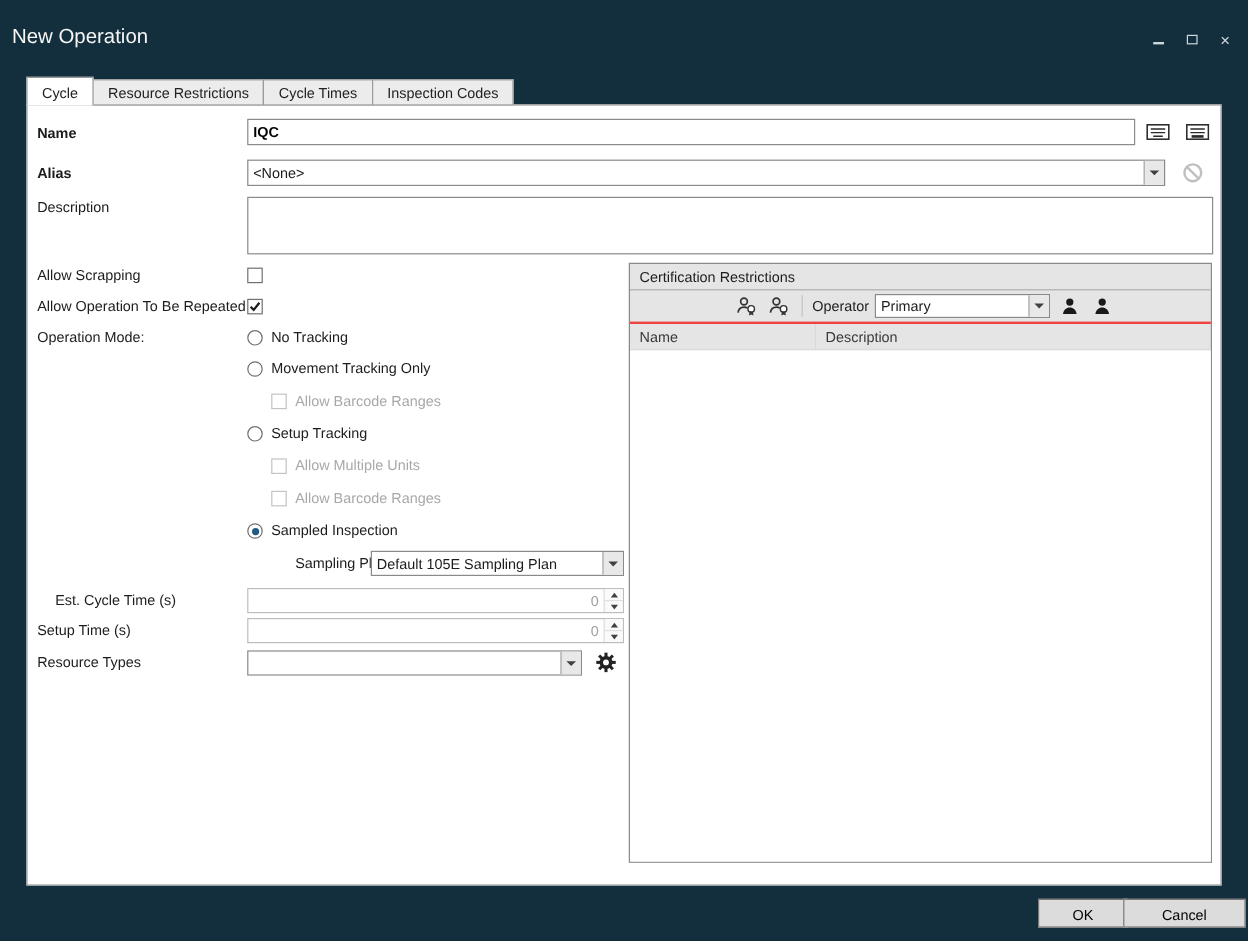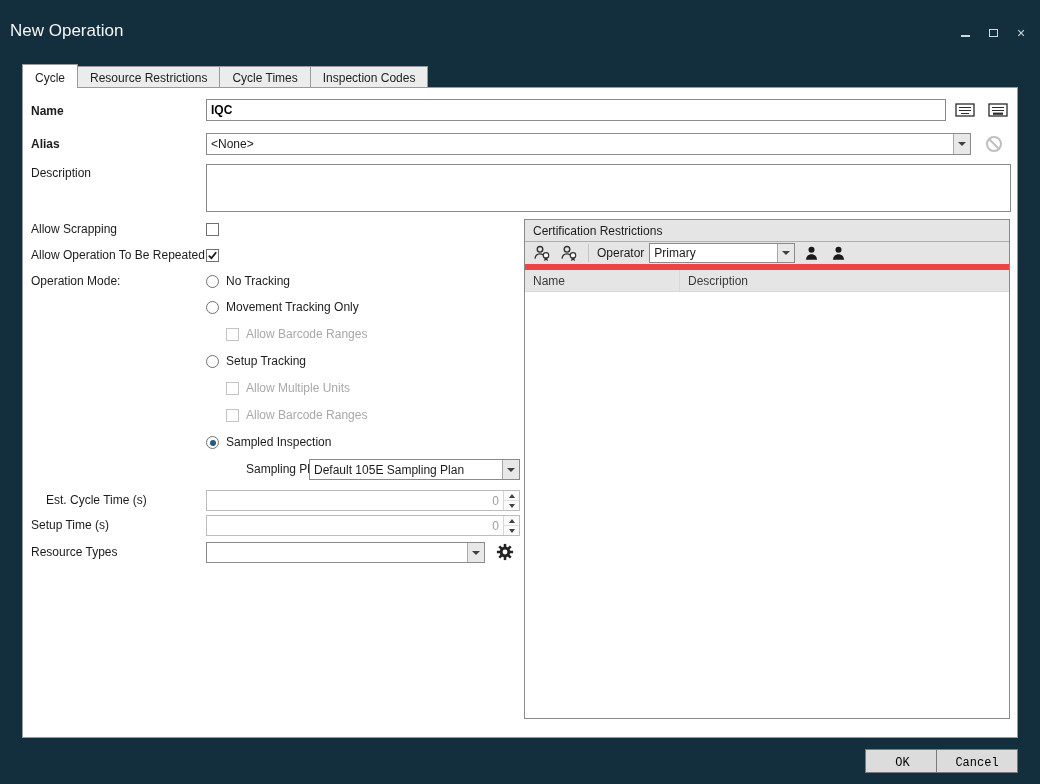--- a/index.html
+++ b/index.html
@@ -44,30 +44,30 @@
   .spin .btns { width:16px; border-left:1px solid #d6d6d6; display:flex; flex-direction:column; }
   .spin .sb { flex:1; background:#fafafa; display:flex; align-items:center; justify-content:center; }
   .spin .sb + .sb { border-top:1px solid #e0e0e0; }
   .tri-up-sm { width:0; height:0; border-left:3px solid transparent; border-right:3px solid transparent; border-bottom:4px solid #404040; }
   .tri-down-sm { width:0; height:0; border-left:3px solid transparent; border-right:3px solid transparent; border-top:4px solid #404040; }
   
   .iconbtn { position:absolute; background:transparent; border:none; display:flex; align-items:center; justify-content:center; padding:0; }
   
   .certbox { position:absolute; left:501px; top:131px; width:486px; height:500px; border:1px solid #8a8a8a; background:#e5e5e5; display:flex; flex-direction:column; }
   .cr-title { height:22px; padding:4px 0 0 8px; border-bottom:1px solid #aeaeae; }
-  .cr-toolbar { height:28px; display:flex; align-items:center; padding-left:6px; gap:5px; border-bottom:6px solid #ef4444; }
+  .cr-toolbar { height:28px; display:flex; align-items:center; padding-left:6px; gap:5px; border-bottom:2px solid #ef4444;justify-content:center; }
   .vsep { width:1px; height:18px; background:#c3c3c3; margin:0 3px; }
   .tbicon { width:22px; height:22px; display:flex; align-items:center; justify-content:center; }
   .cr-combo { position:static; width:146px; height:20px; }
   .cr-header { height:22px; display:flex; border-bottom:1px solid #d9d9d9; color:#3a3a3a; }
   .cr-header .col-name { width:155px; padding:4px 0 0 8px; border-right:1px solid #d9d9d9; }
   .cr-header .col-desc { flex:1; padding:4px 0 0 8px; }
   .cr-body { flex:1; background:#fff; }
   
-  .btn { position:absolute; height:24px; background:#dcdcdc; border:1px solid #7a7a7a; font-family:Liberation Mono, monospace; font-size:12px; color:#000; text-align:center; padding-top:4px; }
+  .btn { position:absolute; height:24px; background:#dcdcdc; border:1px solid #7a7a7a; font-family:Liberation Sans, sans-serif; font-size:12px; color:#000; text-align:center; padding-top:4px; }
 </style>
 </head>
 <body>
 
 <div class="screen">
 
   <div class="titlebar">
     <span class="title">New Operation</span>
     <div class="winctl">
       <div class="wbtn">
@@ -256,15 +256,15 @@
       <div class="cr-header">
         <div class="col-name">Name</div>
         <div class="col-desc">Description</div>
       </div>
       <div class="cr-body"></div>
     </div>
 
   </div>
 
   <button class="btn" style="left:865px; top:749px; width:75px;">OK</button>
-  <button class="btn" style="left:936px; top:749px; width:82px;">Cancel</button>
+  <button class="btn" style="left:936px; top:749px; width:102px;">Cancel</button>
 
 </div>
 
 </body></html>

